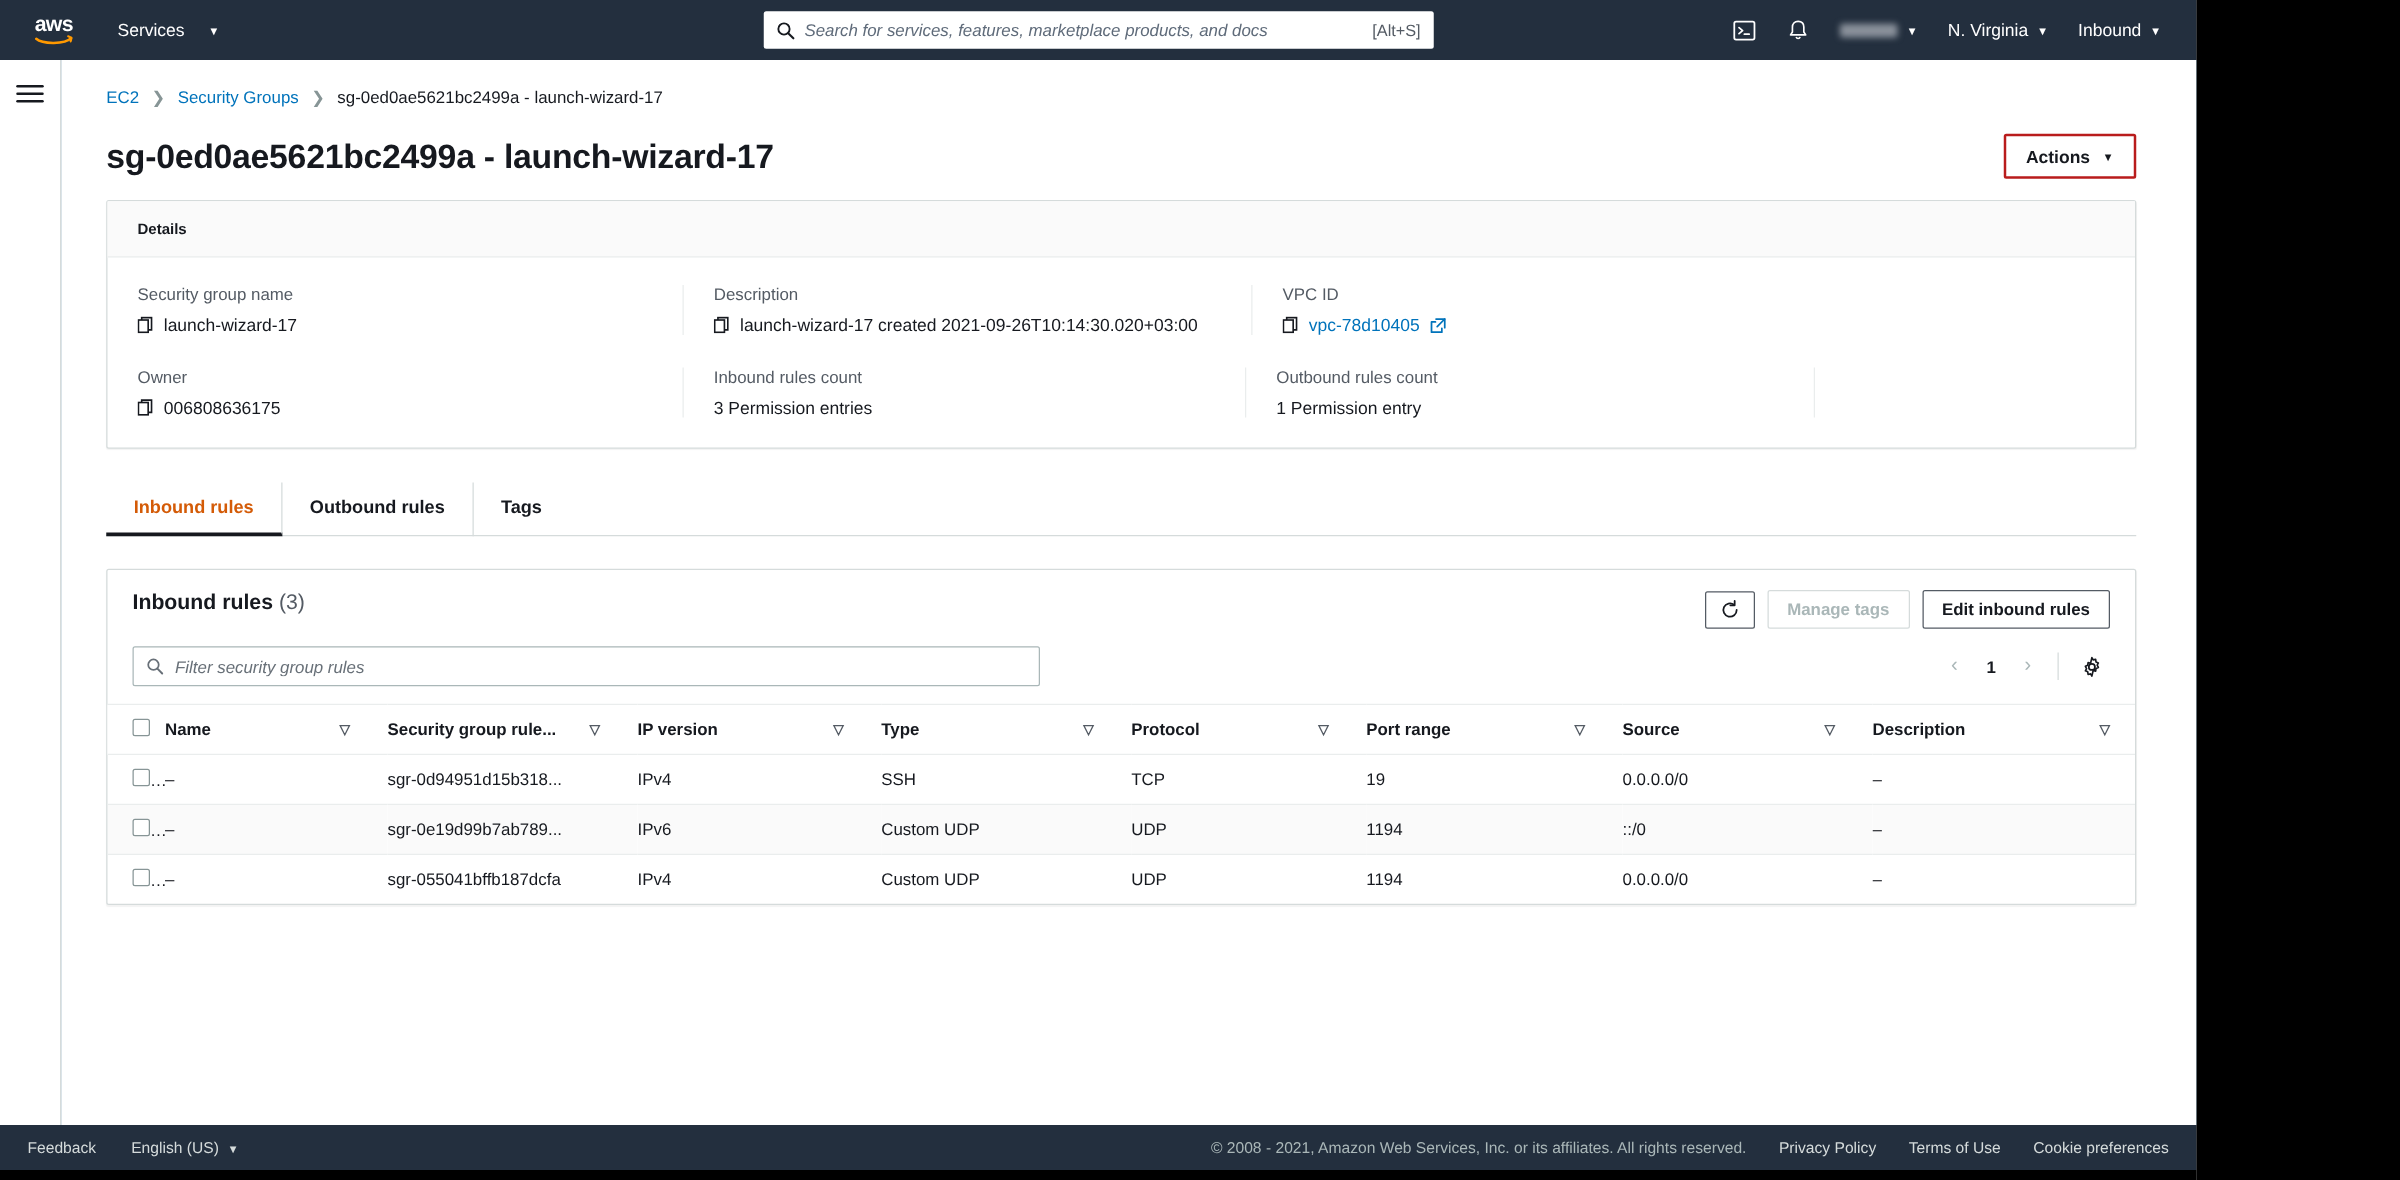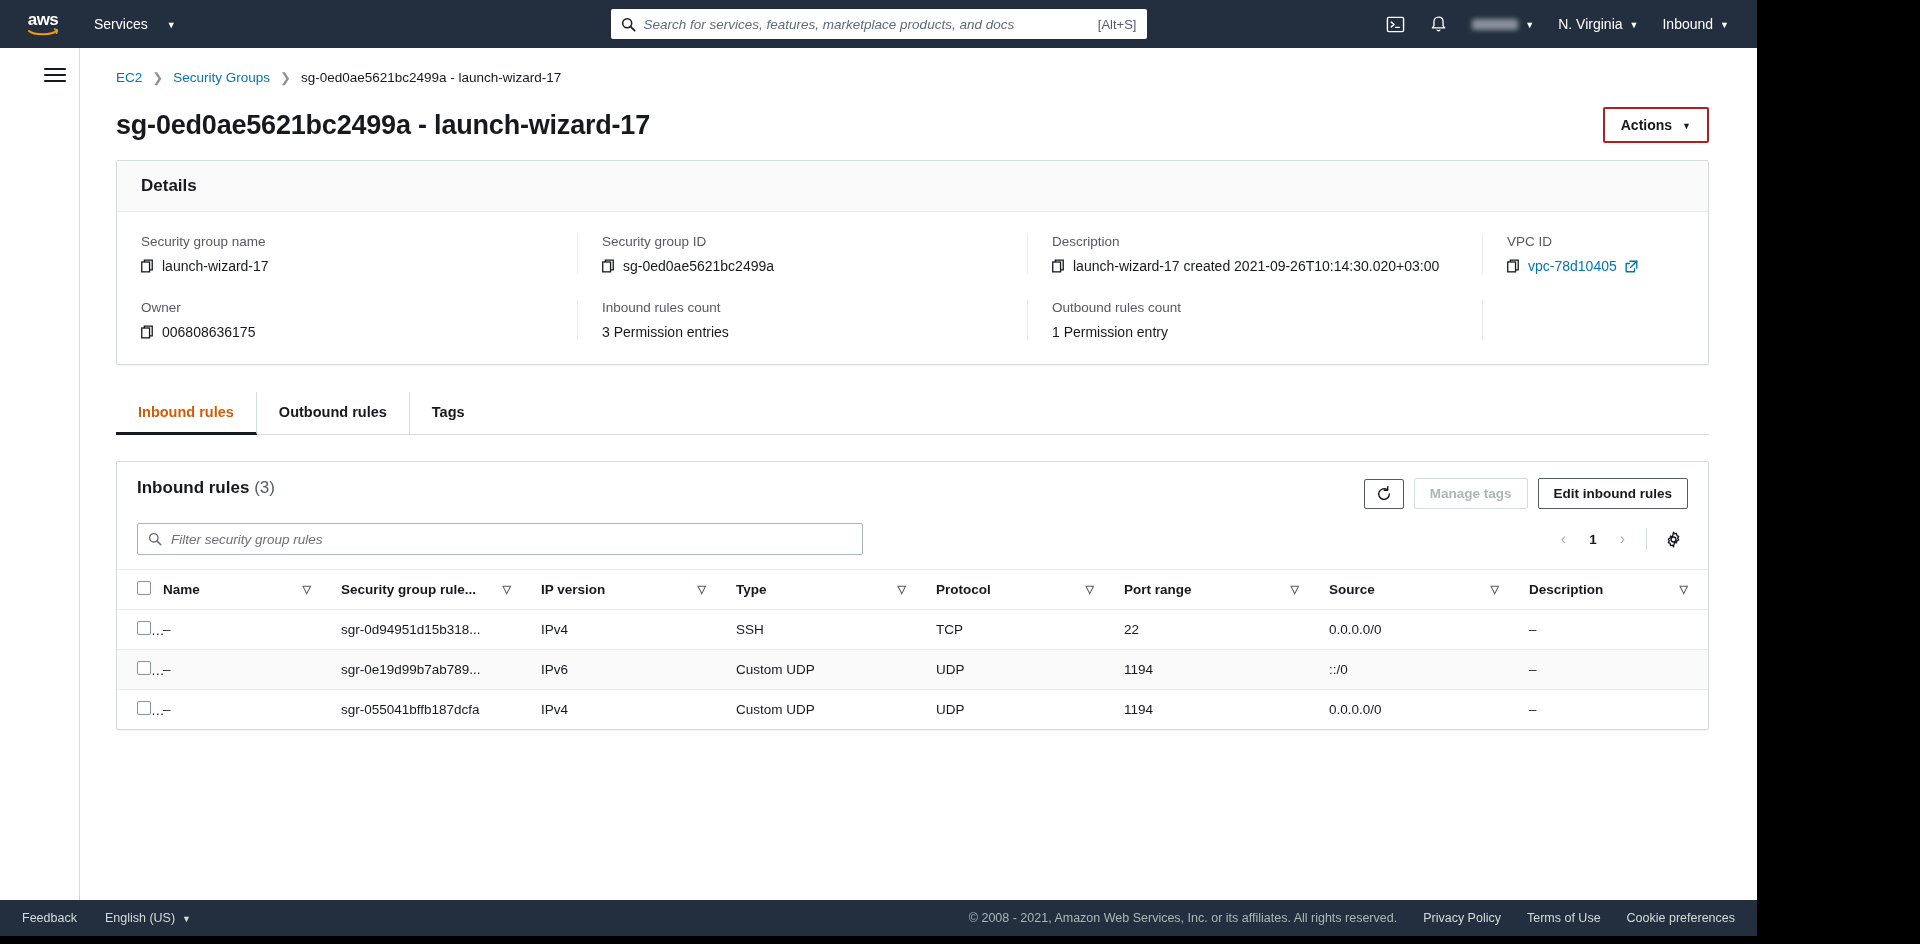--- a/index.html
+++ b/index.html
@@ -39,21 +39,21 @@
   .search-kbd { font-size: 13px; color: #545b64; white-space: nowrap; }
   .nav-right { margin-left: auto; display: flex; align-items: center; gap: 0; padding-right: 16px; }
   .nav-icon-btn { padding: 6px 12px; display: flex; align-items: center; cursor: pointer; }
   .nav-item {
     font-size: 14px; padding: 6px 12px; display: flex; align-items: center; gap: 7px; cursor: pointer;
     white-space: nowrap;
   }
   .acct-blur { width: 46px; height: 11px; background: #8a919b; border-radius: 2px; filter: blur(2.5px); }
 
   
-  .body-area { flex: 1; display: flex; background: #0c4a6e; min-height: 0; position: relative; margin-left: 31px; }
+  .body-area { flex: 1; display: flex; background: #0c4a6e; min-height: 0; position: relative; }
   .leftrail {
     width: 49px; flex: 0 0 49px; border-right: 1px solid #d5dbdb; background: #fff;
     padding-top: 14px; display: flex; justify-content: center; align-items: flex-start;
   }
   .hamburger { width: 22px; cursor: pointer; display: flex; flex-direction: column; gap: 4px; padding-top: 6px;}
   .hamburger span { display: block; height: 2px; background: #16191f; width: 100%; border-radius: 1px; }
 
   .content {
     flex: 1; min-width: 0; padding: 0 0 0 0; overflow: hidden; background: #fff;
   }
@@ -75,21 +75,21 @@
     font-family: "Liberation Sans", sans-serif;
   }
 
   
   .card {
     margin-top: 17px; background: #fff; border: 1px solid #d5dbdb; border-radius: 2px;
     box-shadow: 0 1px 1px rgba(0,0,0,0.05);
   }
   .card-head {
     padding: 15px 24px; border-bottom: 1px solid #eaeded; background: #fafafa;
-    font-size: 17px; font-weight: 700; color: #16191f;
+    font-size: 12px; font-weight: 700; color: #16191f;
   }
   .details-grid { display: flex; padding: 22px 0 24px 0; }
   .detail-col {
     flex: 1; padding: 0 24px; border-left: 1px solid #eaeded;
   }
   .detail-col:first-child { border-left: none; }
   .detail-col.w-first { flex: 0 0 460px; }
   .detail-col.w-second { flex: 0 0 450px; }
   .detail-col.w-third { flex: 0 0 455px; }
   .dlabel { font-size: 13.5px; color: #545b64; margin-bottom: 9px; }
@@ -277,32 +277,20 @@
               <div class="detail-col w-first">
                 <div class="dlabel">Security group name</div>
                 <div class="dvalue">
                   <span>
                     <svg class="ic" width="13" height="14" viewBox="0 0 14 15">
                       <rect x="0.8" y="3.2" width="8.4" height="10.6" stroke="#16191f" stroke-width="1.4" fill="#fff"></rect>
                       <path d="M3.6 3.2 V1.1 h8.5 v10.6 h-2.4" stroke="#16191f" stroke-width="1.4" fill="none"></path>
                     </svg>
                   </span>
                   <span>launch-wizard-17</span>
-                </div>
-              </div>
-              <div class="detail-col w-second">
-                <div class="dlabel">Security group ID</div>
-                <div class="dvalue">
-                  <span>
-                    <svg class="ic" width="13" height="14" viewBox="0 0 14 15">
-                      <rect x="0.8" y="3.2" width="8.4" height="10.6" stroke="#16191f" stroke-width="1.4" fill="#fff"></rect>
-                      <path d="M3.6 3.2 V1.1 h8.5 v10.6 h-2.4" stroke="#16191f" stroke-width="1.4" fill="none"></path>
-                    </svg>
-                  </span>
-                  <span>sg-0ed0ae5621bc2499a</span>
                 </div>
               </div>
               <div class="detail-col w-third">
                 <div class="dlabel">Description</div>
                 <div class="dvalue">
                   <span>
                     <svg class="ic" width="13" height="14" viewBox="0 0 14 15">
                       <rect x="0.8" y="3.2" width="8.4" height="10.6" stroke="#16191f" stroke-width="1.4" fill="#fff"></rect>
                       <path d="M3.6 3.2 V1.1 h8.5 v10.6 h-2.4" stroke="#16191f" stroke-width="1.4" fill="none"></path>
                     </svg>
@@ -477,21 +465,21 @@
             <tbody>
               <tr>
                 <td class="col-sel">
                   <span class="cbx"></span>
                 </td>
                 <td>–</td>
                 <td>sgr-0d94951d15b318...</td>
                 <td>IPv4</td>
                 <td>SSH</td>
                 <td>TCP</td>
-                <td>22</td>
+                <td>19</td>
                 <td>0.0.0.0/0</td>
                 <td>–</td>
               </tr>
               <tr>
                 <td class="col-sel">
                   <span class="cbx"></span>
                 </td>
                 <td>–</td>
                 <td>sgr-0e19d99b7ab789...</td>
                 <td>IPv6</td>

